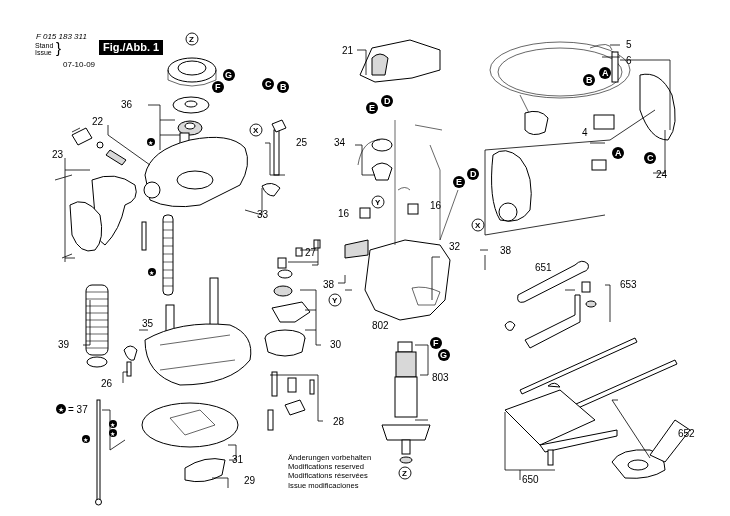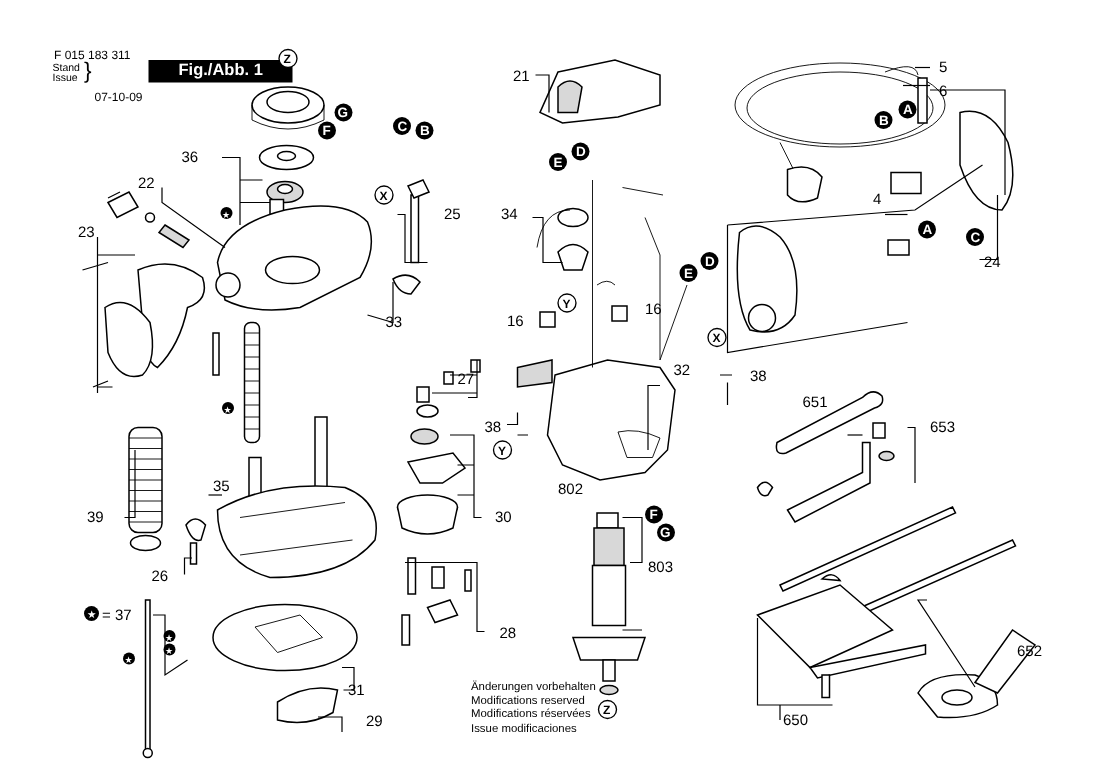--- a/index.html
+++ b/index.html
@@ -1,23 +1,23 @@
 <!DOCTYPE html>
 <html><head>
 <meta charset="utf-8">
 <style>
   html, body { margin:0; padding:0; background:#ffffff; }
   body { width:730px; height:516px; position:relative; overflow:hidden; font-family:"Liberation Sans", sans-serif; color:#000; }
   .hdr { position:absolute; font-size:8px; line-height:9px; }
-  #part-number { left:36px; top:32px; font-size:8px; }
+  #part-number { left:36px; top:32px; font-size:8px;font-style:italic; }
   #stand-issue { left:35px; top:42px; font-size:7px; line-height:7px; }
   #brace { left:56px; top:40px; font-size:15px; line-height:15px; }
   #date { left:63px; top:60px; font-size:8px; }
-  #fig-label { left:99px; top:40px; background:#000; color:#fff; font-weight:bold; font-size:11px; padding:1px 20px; line-height:13px; }
-  #notes { position:absolute; left:314px; top:453px; font-size:7.6px; line-height:9.2px; }
+  #fig-label { left:99px; top:40px; background:#000; color:#fff; font-weight:bold; font-size:11px; padding:1px 4px; line-height:13px; }
+  #notes { position:absolute; left:288px; top:453px; font-size:7.6px; line-height:9.2px; }
   svg#diagram { position:absolute; left:0; top:0; }
   .lbl { font-family:"Liberation Sans", sans-serif; font-size:10px; fill:#000; }
   .ln { stroke:#000; stroke-width:0.8; fill:none; }
   .part { stroke:#000; stroke-width:1; fill:#fff; }
   .partg { stroke:#000; stroke-width:1; fill:#d8d8d8; }
   .thin { stroke:#000; stroke-width:0.6; fill:none; }
   .callout-dark circle { fill:#000; }
   .callout-dark text { fill:#fff; font-weight:bold; font-size:9px; font-family:"Liberation Sans", sans-serif; }
   .callout-light circle { fill:#fff; stroke:#000; stroke-width:0.9; }
   .callout-light text { fill:#000; font-weight:bold; font-size:8px; font-family:"Liberation Sans", sans-serif; }

